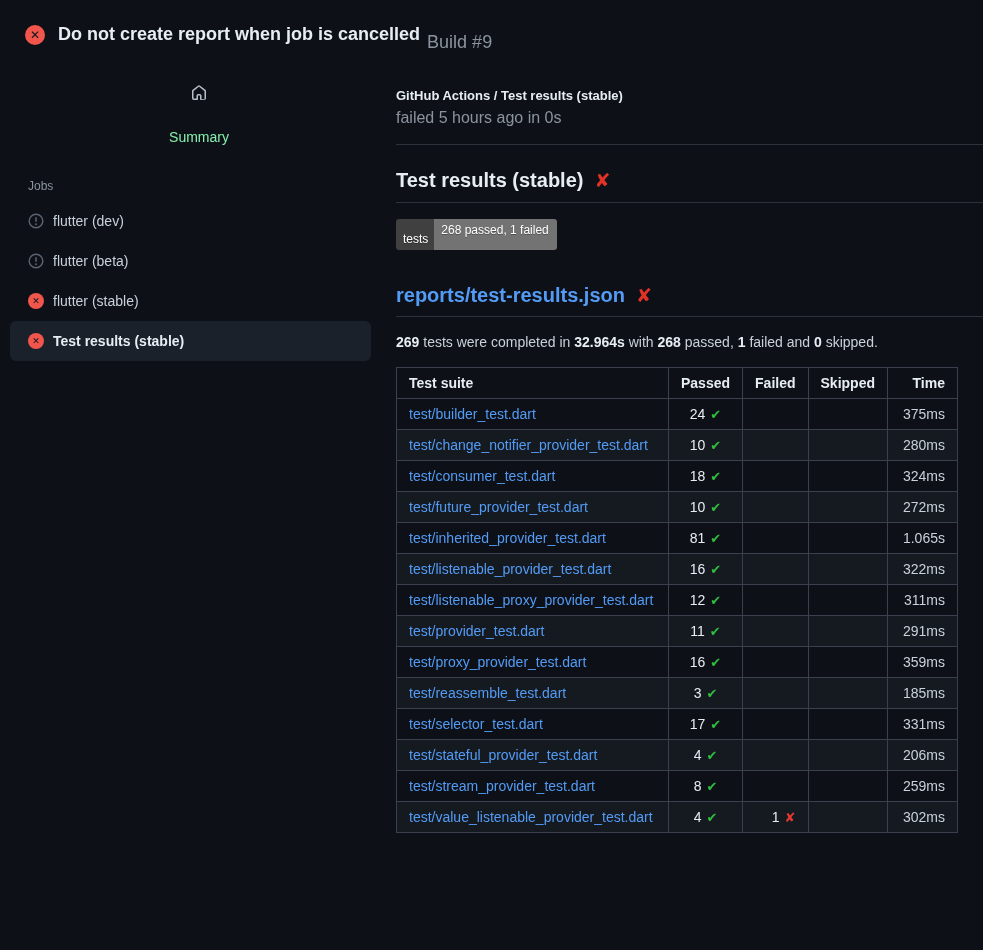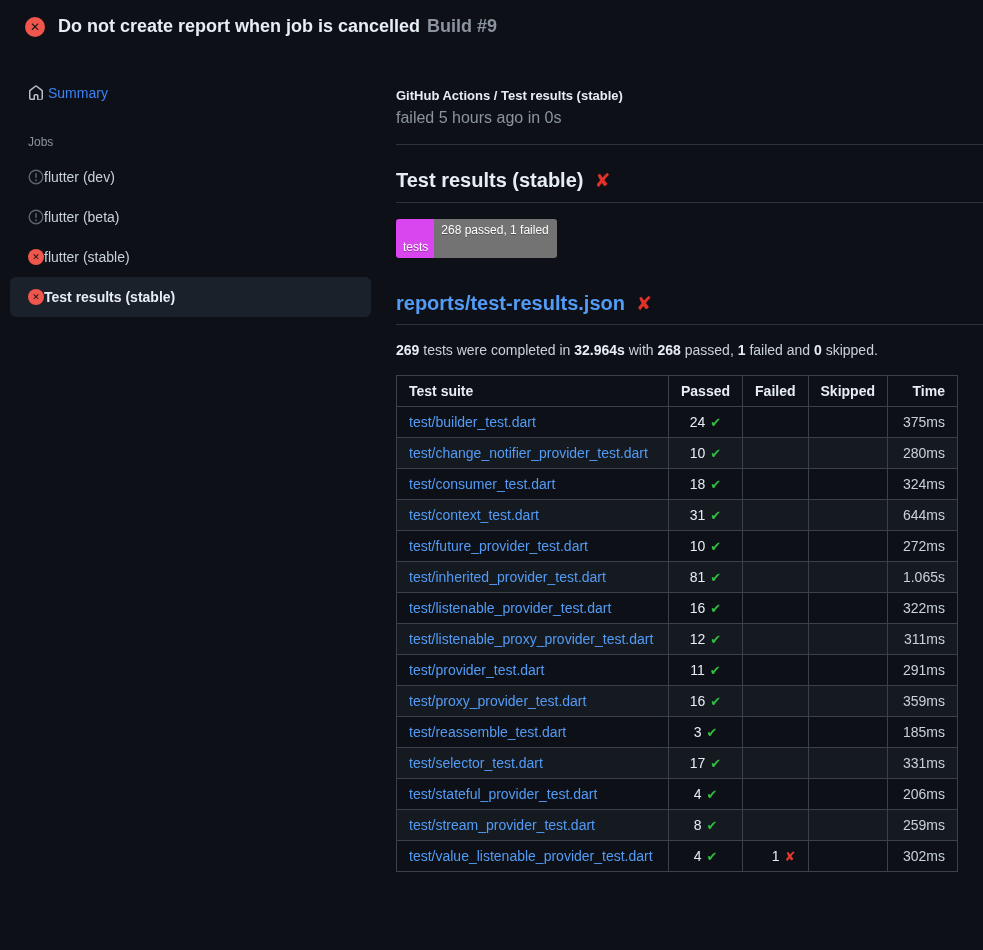--- a/index.html
+++ b/index.html
@@ -21,33 +21,33 @@
   }
   .status-circle {
     width: 20px; height: 20px; border-radius: 50%;
     background: #f0564c; color: #10151c;
     display: flex; align-items: center; justify-content: center;
     font-weight: bold; font-size: 12px; line-height: 1;
     flex: 0 0 auto;
     font-family: "DejaVu Sans", sans-serif;
   }
   .app-title { font-size: 18px; font-weight: bold; color: #e6edf3; margin-left: 13px; }
-  .app-build { font-size: 18px; font-weight: bold; color: #8b949e; margin-left: 7px; }
+  .app-build { font-size: 18px; font-weight: normal; color: #8b949e; margin-left: 7px; margin-top: 16px; }
 
   
   .sidebar { position: absolute; left: 0; top: 70px; width: 380px; }
   .summary-item {
-    display: flex; align-items: center; gap: 4px;
+    display: flex; align-items: center; gap: 28px;
     margin: 8px 10px 0 10px; padding: 7px 0 7px 18px;
-    font-size: 14px; color: #3b82f6; border-radius: 6px; cursor: pointer;
+    font-size: 14px; color: #86efac; border-radius: 6px; cursor: pointer; flex-direction: column;
   }
   .summary-item svg { flex: 0 0 auto; }
   .jobs-label { margin: 27px 0 8px 28px; font-size: 12px; color: #8b949e; }
   .job-item {
-    height: 40px; display: flex; align-items: center; gap: 0;
+    height: 40px; display: flex; align-items: center; gap: 9px;
     margin: 0 9px 0 10px; padding-left: 18px;
     font-size: 14px; color: #c9d1d9; border-radius: 6px; cursor: pointer;
   }
   .job-item.selected { background: #1b212b; color: #e6edf3; font-weight: bold; }
   .job-icon { width: 16px; height: 16px; flex: 0 0 auto; position: relative; }
   .job-item .icon-neutral, .job-item .icon-failed { display: none; }
   .job-item.neutral .icon-neutral { display: block; }
   .job-item.failed .icon-failed { display: flex; }
   .icon-failed {
     width: 16px; height: 16px; border-radius: 50%;
@@ -69,21 +69,21 @@
     font-size: 20px; font-weight: bold; color: #e6edf3;
     display: flex; align-items: center;
   }
   .fail-mark {
     color: #e23228; font-size: 19px; font-weight: bold; margin-left: 11px;
     font-family: "DejaVu Sans", sans-serif; line-height: 1;
   }
 
   .badge { display: inline-flex; margin-top: 16px; border-radius: 3px; overflow: hidden;
     font-size: 12px; line-height: 1; text-shadow: 0 1px 0 rgba(0,0,0,0.3); cursor: default; }
-  .badge-label { background: #d946ef; color: #ffffff; padding: 22px 6px 5px 7px; }
+  .badge-label { background: #404040; color: #ffffff; padding: 14px 6px 5px 7px; }
   .badge-value { background: #737373; color: #ffffff; padding: 5px 8px 5px 7px; }
 
   .report-heading {
     margin-top: 34px; padding-bottom: 9px;
     border-bottom: 1px solid #2d333c;
     font-size: 20px; font-weight: bold;
     display: flex; align-items: center;
   }
   .report-heading a { color: #539bf5; }
 
@@ -224,27 +224,20 @@
           <td class="col-time">280ms</td>
         </tr>
         <tr>
           <td class="col-suite"><a href="#">test/consumer_test.dart</a></td>
           <td class="col-passed"><span class="num">18</span><span class="check-icon">✔</span></td>
           <td class="col-failed"></td>
           <td class="col-skipped"></td>
           <td class="col-time">324ms</td>
         </tr>
         <tr>
-          <td class="col-suite"><a href="#">test/context_test.dart</a></td>
-          <td class="col-passed"><span class="num">31</span><span class="check-icon">✔</span></td>
-          <td class="col-failed"></td>
-          <td class="col-skipped"></td>
-          <td class="col-time">644ms</td>
-        </tr>
-        <tr>
           <td class="col-suite"><a href="#">test/future_provider_test.dart</a></td>
           <td class="col-passed"><span class="num">10</span><span class="check-icon">✔</span></td>
           <td class="col-failed"></td>
           <td class="col-skipped"></td>
           <td class="col-time">272ms</td>
         </tr>
         <tr>
           <td class="col-suite"><a href="#">test/inherited_provider_test.dart</a></td>
           <td class="col-passed"><span class="num">81</span><span class="check-icon">✔</span></td>
           <td class="col-failed"></td>

